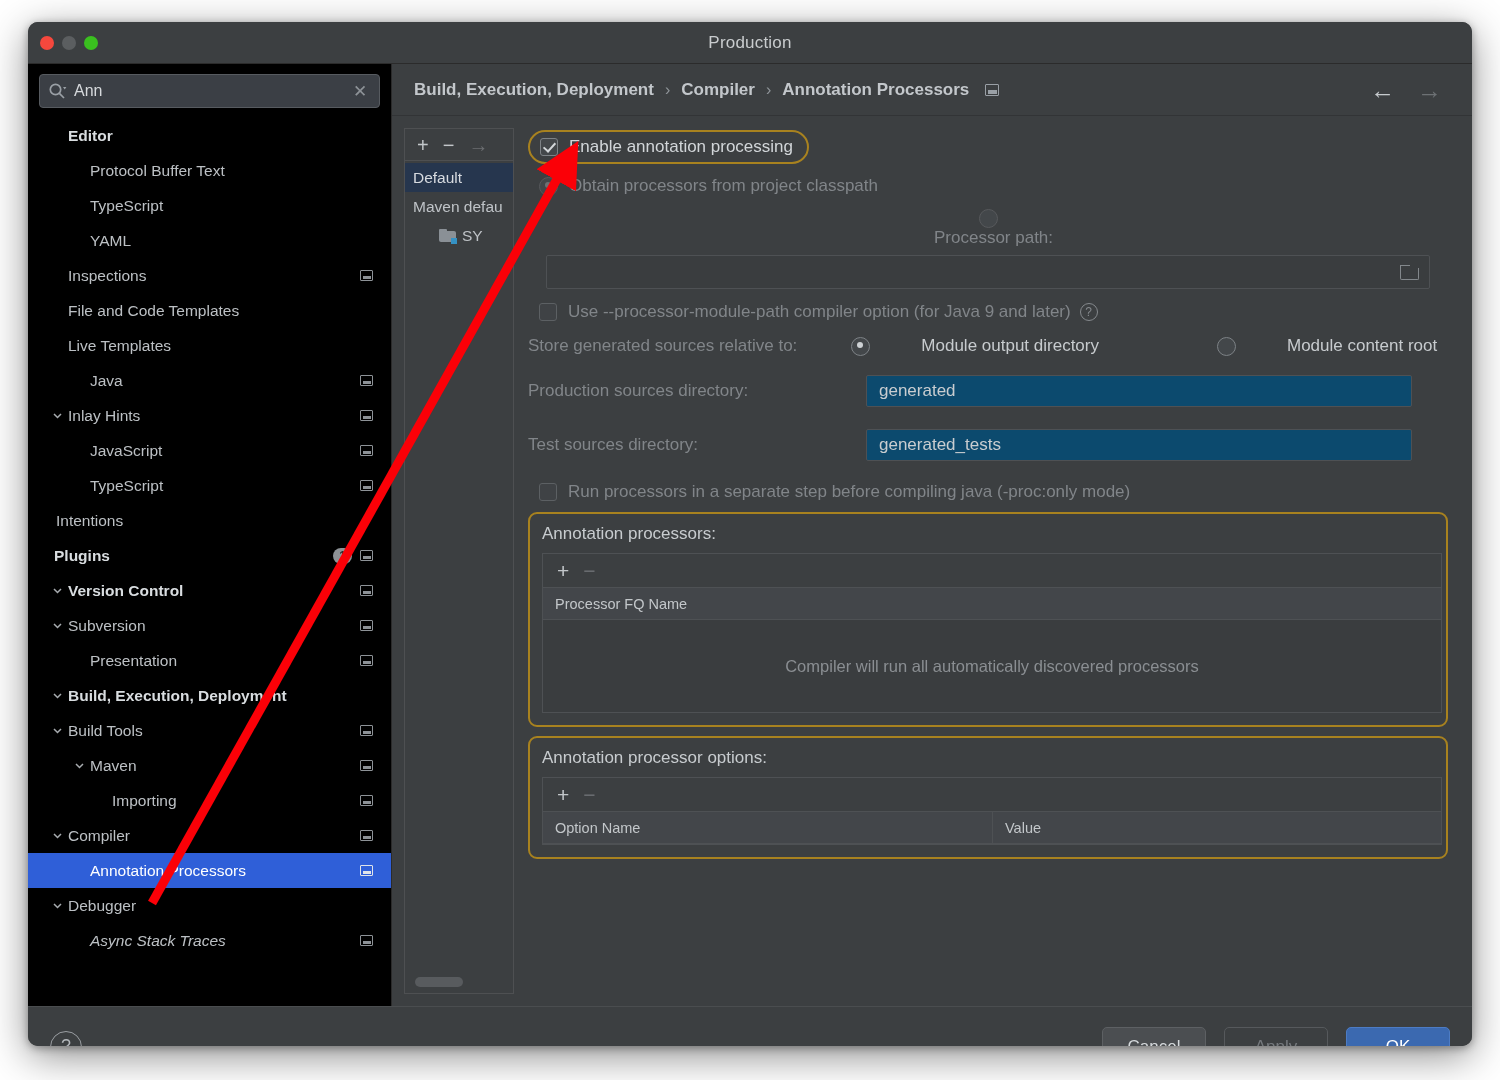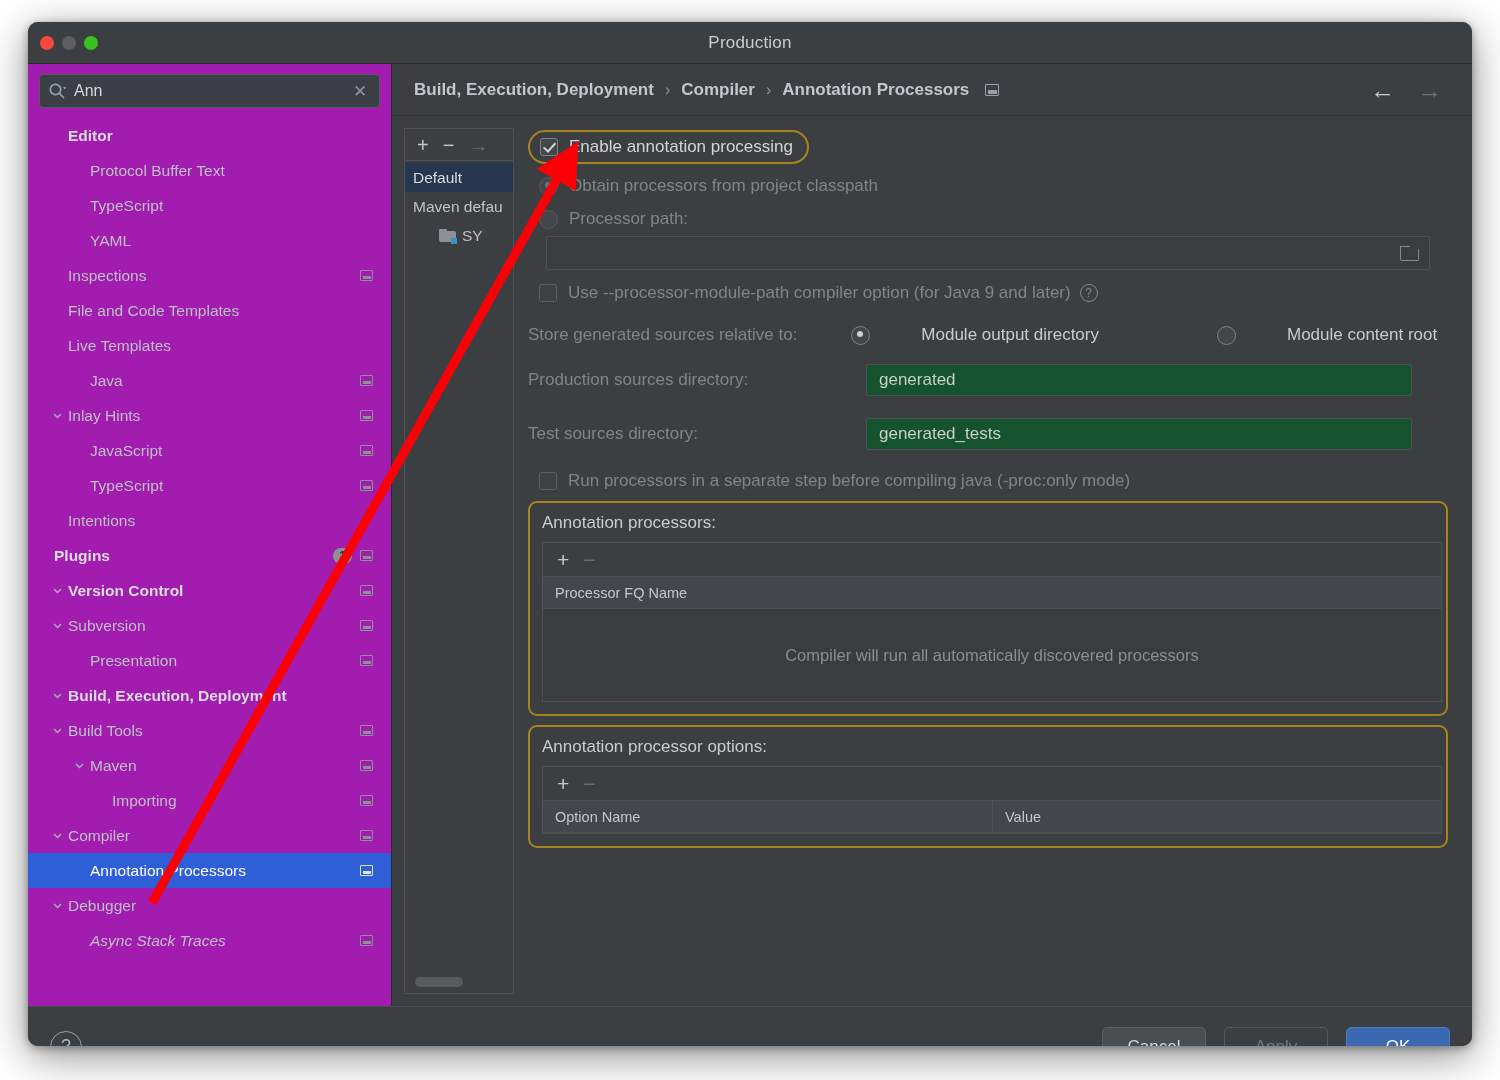--- a/index.html
+++ b/index.html
@@ -45,21 +45,21 @@
   .body {
     position: relative;
     height: 942px;
     display: flex;
     background: #3c3f41;
   }
 
   
   .sidebar {
     width: 364px;
-    background: #a21caf;
+    background: #000000;
     border-right: 1px solid #2b2b2b;
     position: relative;
     overflow: hidden;
   }
   .search-wrap { padding: 10px 11px 6px 11px; }
   .search {
     position: relative;
     height: 34px;
     background: #3b3f45;
     border: 1px solid #575b60;
@@ -261,21 +261,21 @@
   }
 
   .help-circ {
     width: 18px; height: 18px; border-radius: 50%;
     border: 1.5px solid #85898d; color: #85898d;
     font-size: 12px; display: inline-flex; align-items: center; justify-content: center;
     margin-left: 9px; cursor: pointer;
   }
 
   .txtfield {
-    height: 32px; background: #14532d;
+    height: 32px; background: #0c4a6e;
     border: 1px solid #4e5154; border-radius: 2px;
     display: flex; align-items: center; padding-left: 12px;
     font-size: 17px; color: #c9cdd0;
   }
 
   
   .group {
     border: 2px solid #a8821f; border-radius: 9px;
     padding: 10px 4px 12px 12px;
     background: transparent;
@@ -464,21 +464,21 @@
             <div class="node" style="padding-left: 44px;">
               <span class="chev hidden">
                 <svg width="11" height="11" viewBox="0 0 11 11">
                   <path d="M2 4 L5.5 7.5 L9 4" fill="none" stroke="currentColor" stroke-width="1.5"></path>
                 </svg>
               </span>
               <span class="lbl">TypeScript</span>
               <span class="spacer"></span>
               <span class="cfgicon"></span>
             </div>
-            <div class="node" style="padding-left: 22px;">
+            <div class="node" style="padding-left: 10px;">
               <span class="chev hidden">
                 <svg width="11" height="11" viewBox="0 0 11 11">
                   <path d="M2 4 L5.5 7.5 L9 4" fill="none" stroke="currentColor" stroke-width="1.5"></path>
                 </svg>
               </span>
               <span class="lbl">Intentions</span>
               <span class="spacer"></span>
               <span style="width: 13px; margin-right: 18px; flex: 0 0 auto;"></span>
             </div>
             <div class="node bold" style="padding-left: 8px;">
@@ -654,39 +654,39 @@
                 <span class="cb checked"></span>
                 <span class="lab bright">Enable annotation processing</span>
               </div>
             </div>
 
             <div class="row" style="margin-top:12px; margin-left:11px;">
               <span class="rb dim on"></span>
               <span class="lab dim">Obtain processors from project classpath</span>
             </div>
 
-            <div class="row" style="margin-top:13px; margin-left:11px;">
+            <div class="row" style="margin-top:13px; margin-left:11px;flex-direction:column;">
               <span class="rb dim"></span>
               <span class="lab dim">Processor path:</span>
             </div>
 
             <div class="pathfield">
               <span class="folderbtn">
                 <span class="b1"></span>
                   <span class="b2"></span>
               </span>
             </div>
 
             <div class="row" style="margin-top:13px; margin-left:11px;">
               <span class="cb dim"></span>
               <span class="lab dim">Use --processor-module-path compiler option (for Java 9 and later)</span>
               <span class="help-circ">?</span>
             </div>
 
-            <div class="row" style="margin-top:22px;gap:40px;">
+            <div class="row" style="margin-top:14px;gap:40px;">
               <span class="lab dim">Store generated sources relative to:</span>
               <span class="rb on" style="margin-left:14px;"></span>
               <span class="lab">Module output directory</span>
               <span class="rb" style="margin-left:78px;"></span>
               <span class="lab">Module content root</span>
             </div>
 
             <div class="row" style="margin-top:19px;">
               <span class="lab dim" style="width:338px;">Production sources directory:</span>
               <span class="txtfield" style="width:546px;">generated</span>

